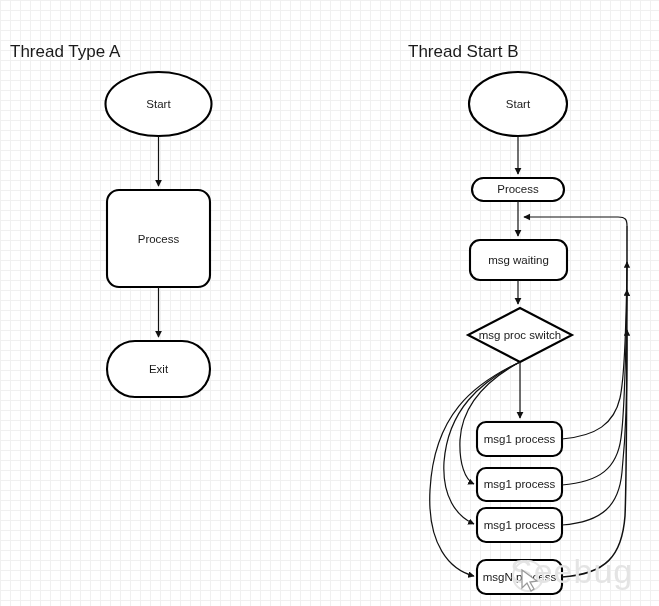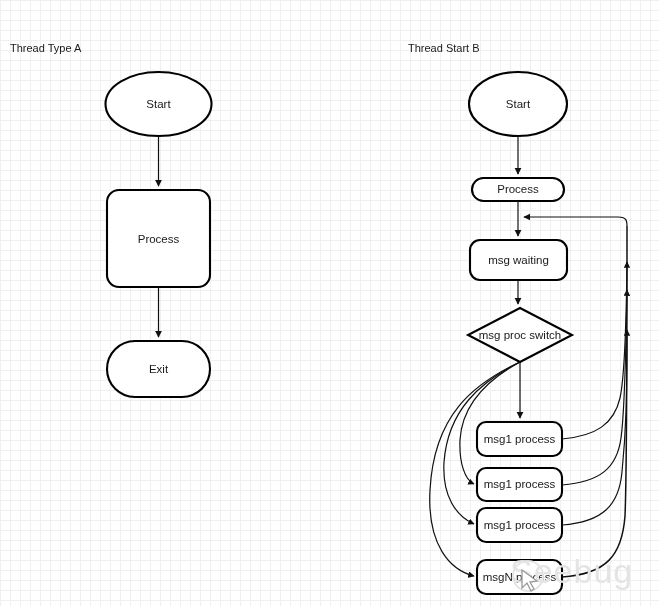--- a/index.html
+++ b/index.html
@@ -25,21 +25,21 @@
   .diagram-svg {
     position: absolute;
     left: 0;
     top: 0;
     width: 659px;
     height: 606px;
   }
   .col-title {
     position: absolute;
     font-family: "Liberation Sans", sans-serif;
-    font-size: 11px;
+    font-size: 17px;
     color: #1a1a1a;
     white-space: nowrap;
   }
   #title-a { left: 10px; top: 42px; }
   #title-b { left: 408px; top: 42px; }
 
   .node-label {
     font-family: "Liberation Sans", sans-serif;
     font-size: 11.5px;
     fill: #1a1a1a;

